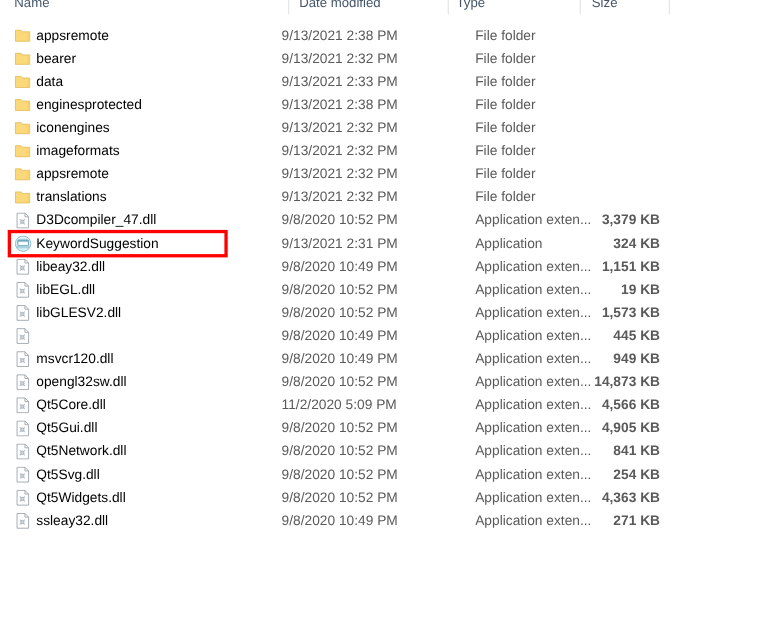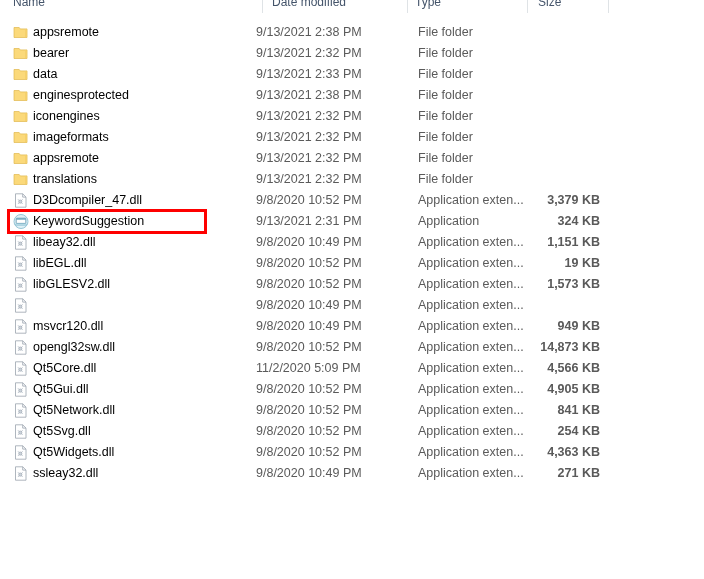--- a/index.html
+++ b/index.html
@@ -76,21 +76,21 @@
     left: 33px;
     width: 225px;
     color: #000000;
   }
   .cell-date {
     left: 256px;
     width: 130px;
     color: #5a5a5a;
   }
   .cell-type {
-    left: 418px;
+    left: 432px;
     width: 108px;
     color: #5a5a5a;
   }
   .cell-size {
     left: 498px;
     width: 102px;
     text-align: right;
     color: #5a5a5a;
     font-weight: bold;
   }
@@ -305,20 +305,21 @@
         <span class="icon">
           <svg width="16" height="15" viewBox="0 0 16 15">
             <path d="M2.5 0.8h7.2l3.3 3.3v10.1H2.5z" fill="#ffffff" stroke="#9aa3ad" stroke-width="0.8"></path>
             <path d="M9.7 0.8v3.3h3.3" fill="none" stroke="#9aa3ad" stroke-width="0.8"></path>
             <path d="M5 6.3l4.6 4.6M9.6 6.3L5 10.9" stroke="#b9c2cc" stroke-width="1"></path>
             <circle cx="7.3" cy="8.6" r="1.6" fill="#ccd4dc" stroke="#9aa3ad" stroke-width="0.6"></circle>
           </svg>
         </span>
         <span class="cell cell-date">9/8/2020 10:49 PM</span>
         <span class="cell cell-type">Application exten...</span>
+        <span class="cell cell-size">445 KB</span>
       </div>
       <div class="row">
         <span class="icon">
           <svg width="16" height="15" viewBox="0 0 16 15">
             <path d="M2.5 0.8h7.2l3.3 3.3v10.1H2.5z" fill="#ffffff" stroke="#9aa3ad" stroke-width="0.8"></path>
             <path d="M9.7 0.8v3.3h3.3" fill="none" stroke="#9aa3ad" stroke-width="0.8"></path>
             <path d="M5 6.3l4.6 4.6M9.6 6.3L5 10.9" stroke="#b9c2cc" stroke-width="1"></path>
             <circle cx="7.3" cy="8.6" r="1.6" fill="#ccd4dc" stroke="#9aa3ad" stroke-width="0.6"></circle>
           </svg>
         </span>

